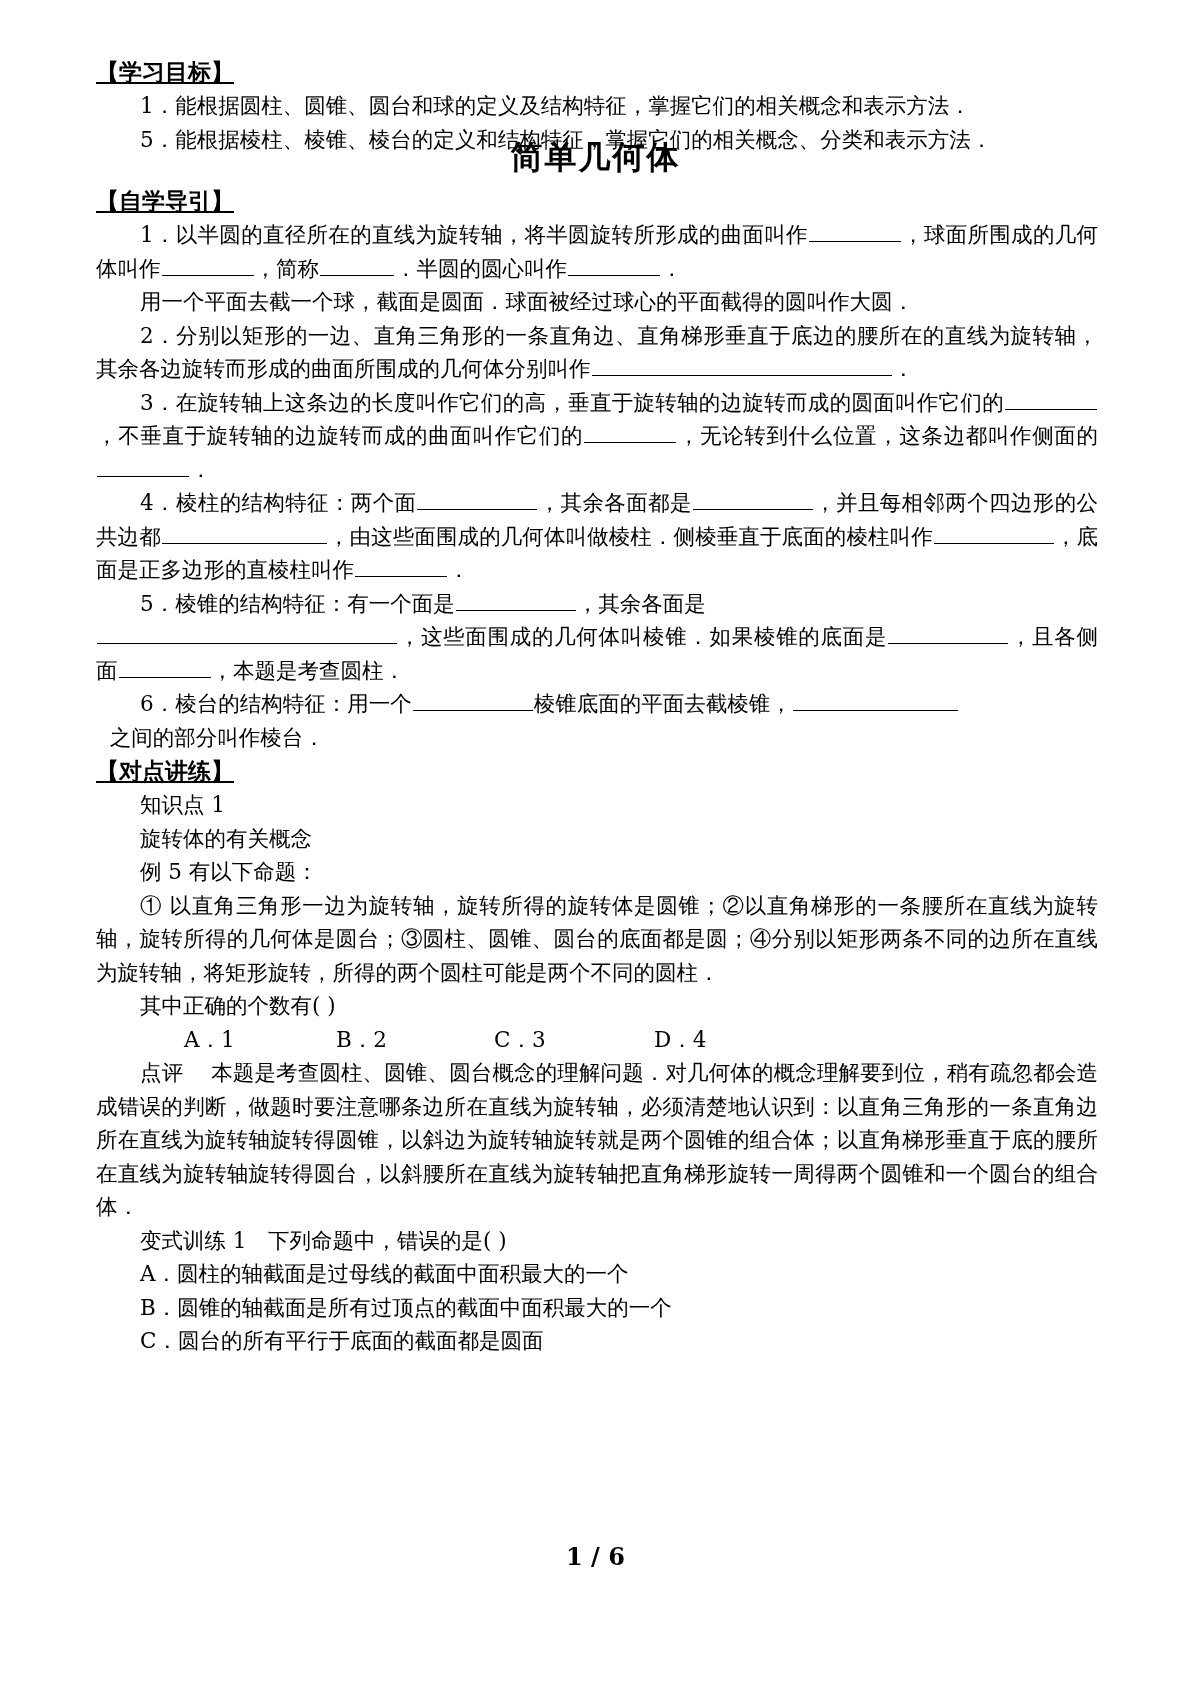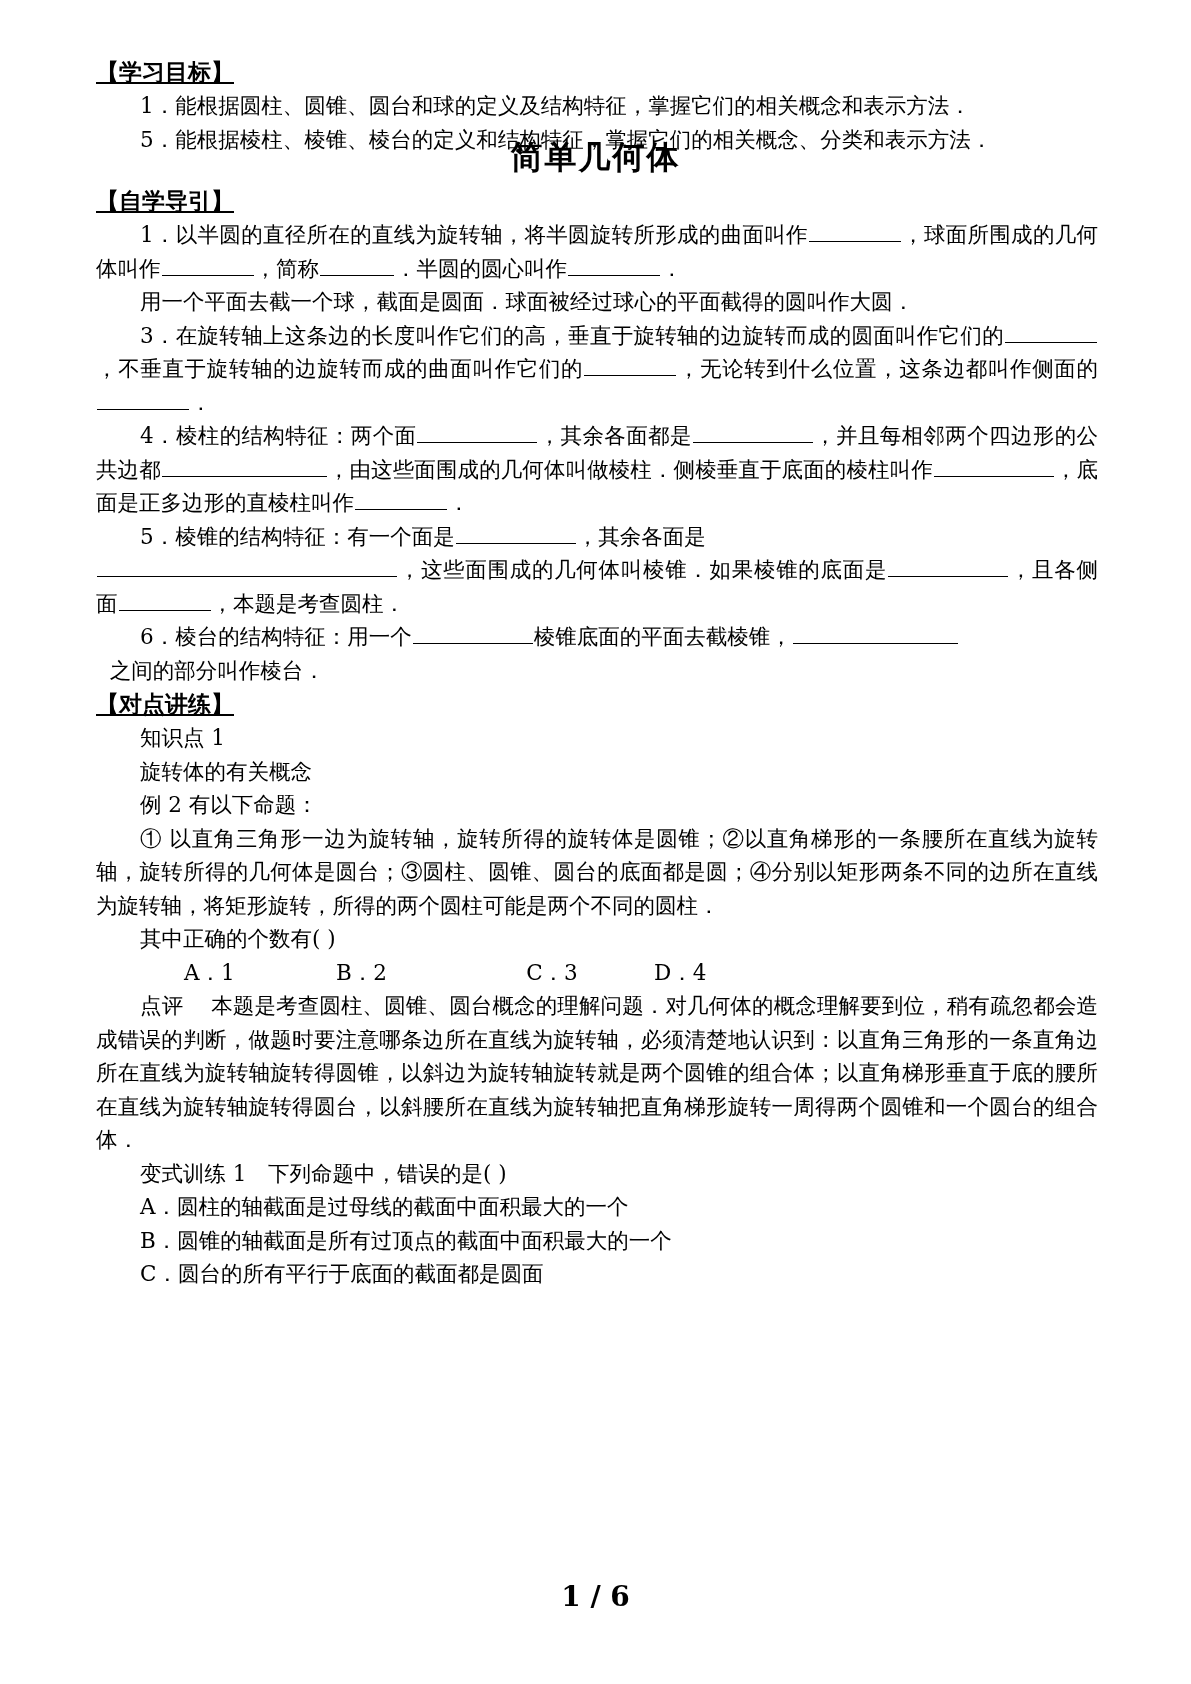--- a/index.html
+++ b/index.html
@@ -76,29 +76,29 @@
   .choice-row {
     font-size: 21.5px;
     line-height: 33.5px;
     margin: 0;
     text-indent: 44px;
     font-family: "DejaVu Serif", "Liberation Serif", serif;
   }
   .choice-row span.opt { display: inline-block; }
   .opt-a { width: 152px; }
   .opt-b { width: 158px; }
-  .opt-c { width: 160px; text-align: center; }
+  .opt-c { width: 160px; }
 
   .footer {
     position: absolute;
     left: 0;
-    top: 1580px;
+    top: 1542px;
     width: 1191px;
     text-align: center;
-    font-size: 28px;
+    font-size: 24px;
     font-weight: bold;
     font-family: "DejaVu Serif", "Liberation Serif", serif;
   }
 </style>
 </head>
 <body>
 
 <div class="page">
 
   <h1 class="doc-title">简单几何体</h1>
@@ -114,20 +114,23 @@
     <div class="gap-md"></div>
 
     <div class="section-head">【自学导引】</div>
 
     <p class="body indent2">
       <span>1．以半圆的直径所在的直线为旋转轴，将半圆旋转所形成的曲面叫作</span><span class="blank b-m"></span><span>，球面所围成的几何体叫作</span><span class="blank b-m"></span><span>，简称</span><span class="blank b-s"></span><span>．半圆的圆心叫作</span><span class="blank b-m"></span><span>．</span>
     </p>
 
     <p class="body indent2">用一个平面去截一个球，截面是圆面．球面被经过球心的平面截得的圆叫作大圆．</p>
 
+    <p class="body indent2">
+      <span>2．分别以矩形的一边、直角三角形的一条直角边、直角梯形垂直于底边的腰所在的直线为旋转轴，其余各边旋转而形成的曲面所围成的几何体分别叫作</span><span class="blank b-huge"></span><span>．</span>
+    </p>
 
     <p class="body indent2">
       <span>3．在旋转轴上这条边的长度叫作它们的高，垂直于旋转轴的边旋转而成的圆面叫作它们的</span><span class="blank b-m"></span><span>，不垂直于旋转轴的边旋转而成的曲面叫作它们的</span><span class="blank b-m"></span><span>，无论转到什么位置，这条边都叫作侧面的</span><span class="blank b-m"></span><span>．</span>
     </p>
 
     <p class="body indent2">
       <span>4．棱柱的结构特征：两个面</span><span class="blank b-l"></span><span>，其余各面都是</span><span class="blank b-l"></span><span>，并且每相邻两个四边形的公共边都</span><span class="blank b-xl"></span><span>，由这些面围成的几何体叫做棱柱．侧棱垂直于底面的棱柱叫作</span><span class="blank b-l"></span><span>，底面是正多边形的直棱柱叫作</span><span class="blank b-m"></span><span>．</span>
     </p>
 
     <p class="body indent2">
@@ -137,21 +140,21 @@
 
     <p class="body indent2">
       <span>6．棱台的结构特征：用一个</span><span class="blank b-l"></span><span>棱锥底面的平面去截棱锥，</span><span class="blank b-xl"></span><br>
       &nbsp;&nbsp;<span>之间的部分叫作棱台．</span>
     </p>
 
     <div class="section-head">【对点讲练】</div>
 
     <p class="body indent2">知识点 1</p>
     <p class="body indent2">旋转体的有关概念</p>
-    <p class="body indent2">例 2  有以下命题：</p>
+    <p class="body indent2">例 5  有以下命题：</p>
     <p class="body indent2">① 以直角三角形一边为旋转轴，旋转所得的旋转体是圆锥；②以直角梯形的一条腰所在直线为旋转轴，旋转所得的几何体是圆台；③圆柱、圆锥、圆台的底面都是圆；④分别以矩形两条不同的边所在直线为旋转轴，将矩形旋转，所得的两个圆柱可能是两个不同的圆柱．</p>
     <p class="body indent2">其中正确的个数有(        )</p>
 
     <p class="choice-row">
       <span class="opt opt-a">A．1</span><span class="opt opt-b">B．2</span><span class="opt opt-c">C．3</span><span class="opt">D．4</span>
     </p>
 
     <p class="body indent2">
       <span>点评</span>&nbsp;&nbsp;&nbsp;&nbsp;<span>本题是考查圆柱、圆锥、圆台概念的理解问题．对几何体的概念理解要到位，稍有疏忽都会造成错误的判断，做题时要注意哪条边所在直线为旋转轴，必须清楚地认识到：以直角三角形的一条直角边所在直线为旋转轴旋转得圆锥，以斜边为旋转轴旋转就是两个圆锥的组合体；以直角梯形垂直于底的腰所在直线为旋转轴旋转得圆台，以斜腰所在直线为旋转轴把直角梯形旋转一周得两个圆锥和一个圆台的组合体．</span>
     </p>

